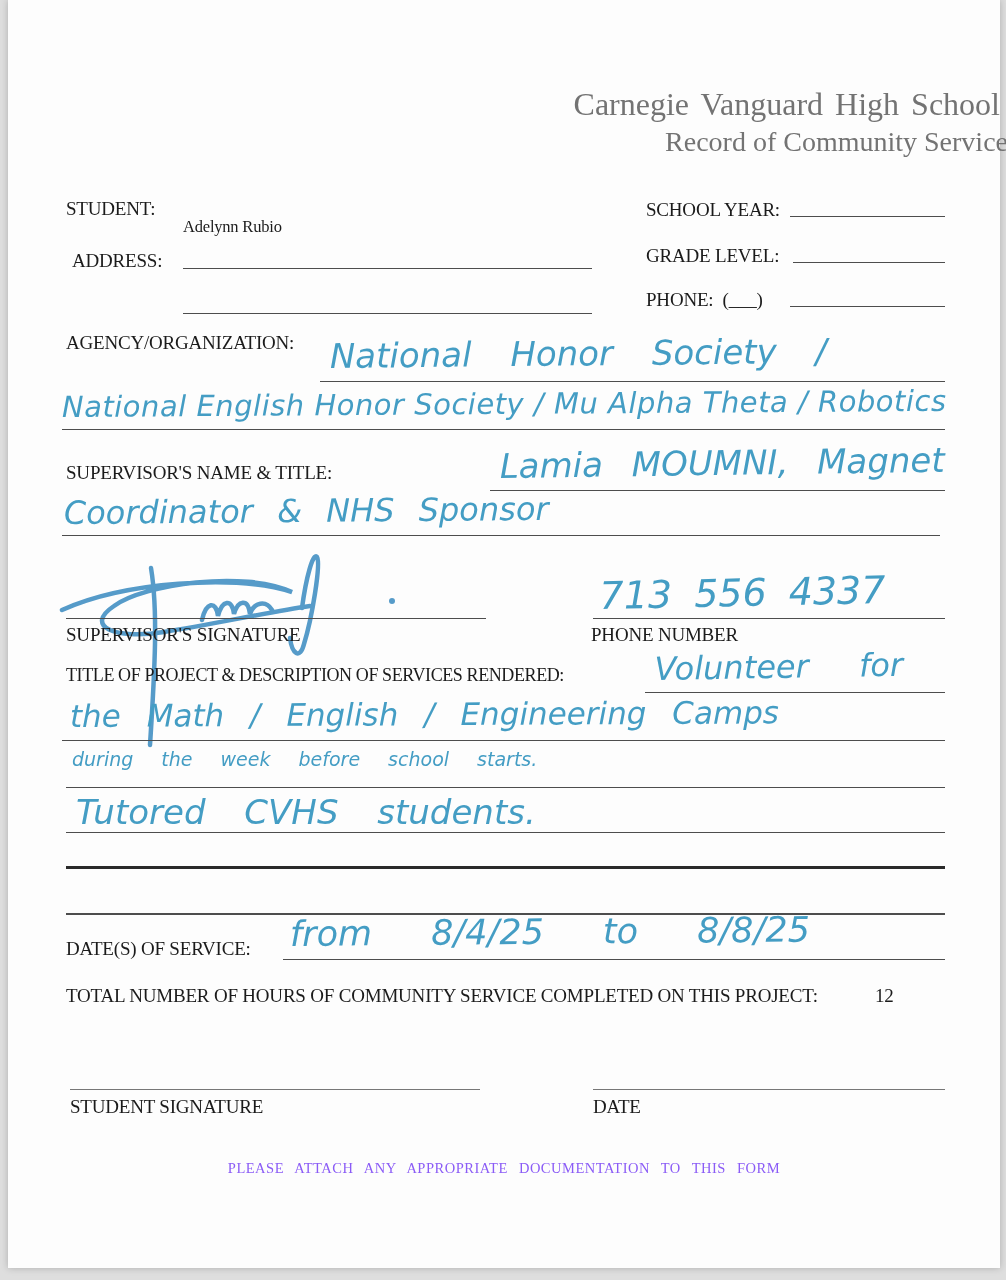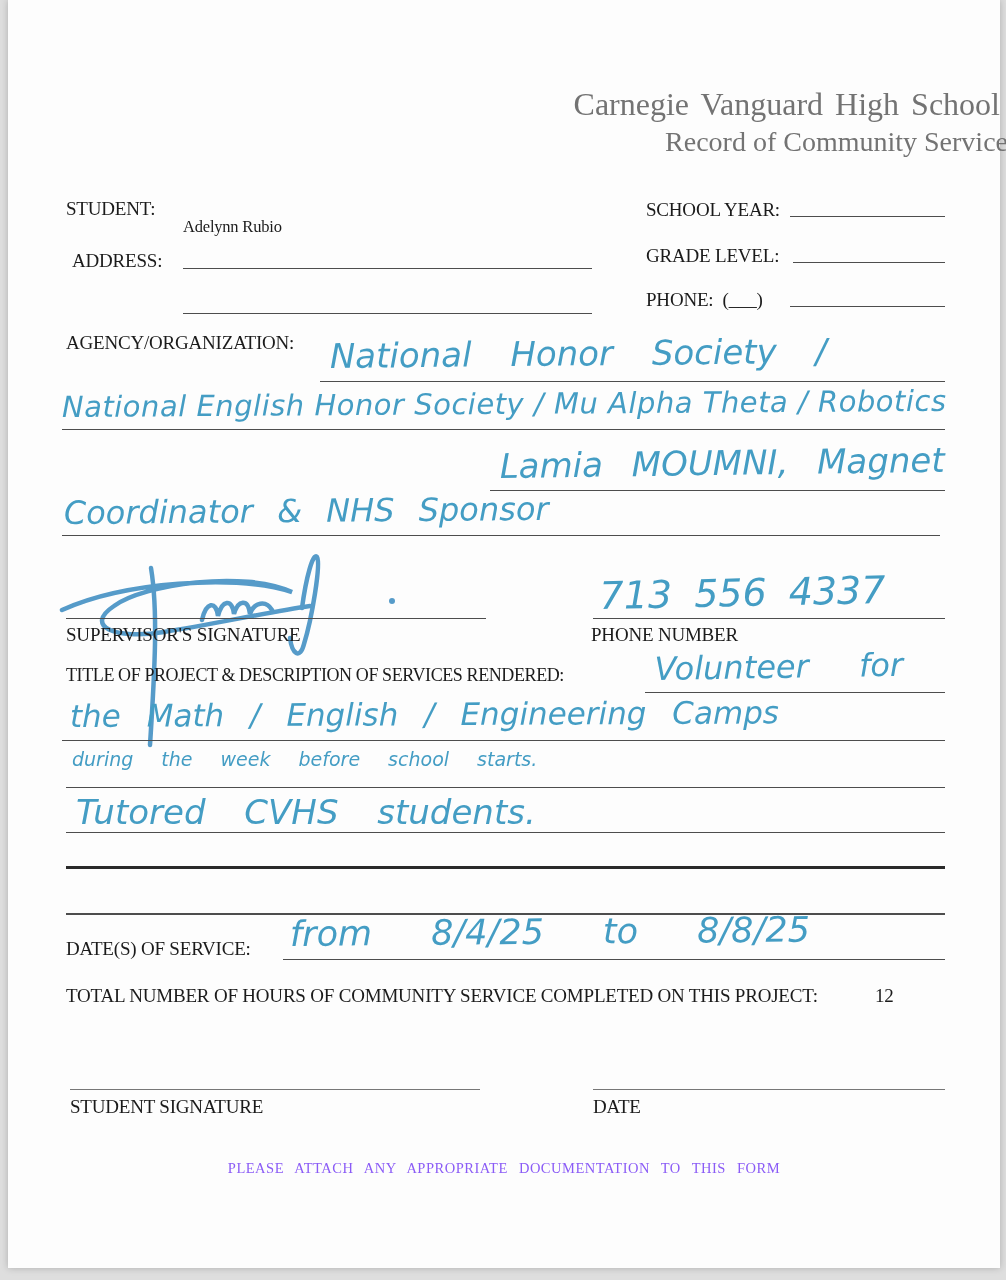--- a/index.html
+++ b/index.html
@@ -58,20 +58,21 @@
 
   <div class="label" style="left:638px;top:289px;"><span>PHONE:</span>&nbsp;&nbsp;<span>(___)</span></div>
   <div class="rule" style="left:782px;top:306px;width:155px;"></div>
 
   <div class="label" style="left:58px;top:332px;">AGENCY/ORGANIZATION:</div>
   <div class="rule" style="left:312px;top:381px;width:625px;"></div>
   <div class="hw" style="left:322px;top:336px;font-size:34px;word-spacing:28px;transform:rotate(-0.6deg);">National Honor Society /</div>
   <div class="rule" style="left:54px;top:429px;width:883px;"></div>
   <div class="hw" style="left:54px;top:390px;font-size:29px;letter-spacing:0.5px;transform:rotate(-0.4deg);">National English Honor Society / Mu Alpha Theta / Robotics</div>
 
+  <div class="label" style="left:58px;top:462px;">SUPERVISOR'S NAME &amp; TITLE:</div>
   <div class="rule" style="left:482px;top:490px;width:455px;"></div>
   <div class="hw" style="left:492px;top:446px;font-size:34px;word-spacing:18px;transform:rotate(-0.8deg);">Lamia MOUMNI, Magnet</div>
   <div class="rule" style="left:54px;top:535px;width:878px;"></div>
   <div class="hw" style="left:56px;top:494px;font-size:32px;word-spacing:14px;transform:rotate(-0.5deg);">Coordinator &amp; NHS Sponsor</div>
 
   <svg class="sig" style="left:46px;top:548px;width:360px;height:210px;" viewBox="0 0 360 210" fill="none" stroke="#3f8ec2" stroke-width="4.5" stroke-linecap="round" opacity="0.88">
     <path d="M8,62 C70,34 180,26 238,44 C190,22 90,36 60,58 C30,78 60,92 110,84 C160,76 215,64 256,58"></path>
     <path d="M97,20 C104,62 101,120 96,197"></path>
     <path d="M148,72 C152,54 162,52 164,68 C168,52 178,50 180,66 C184,52 194,50 196,66 C200,54 212,52 218,62"></path>
     <path d="M248,60 C252,30 259,4 263,9 C267,16 258,70 250,96 C246,112 238,106 236,90"></path>

